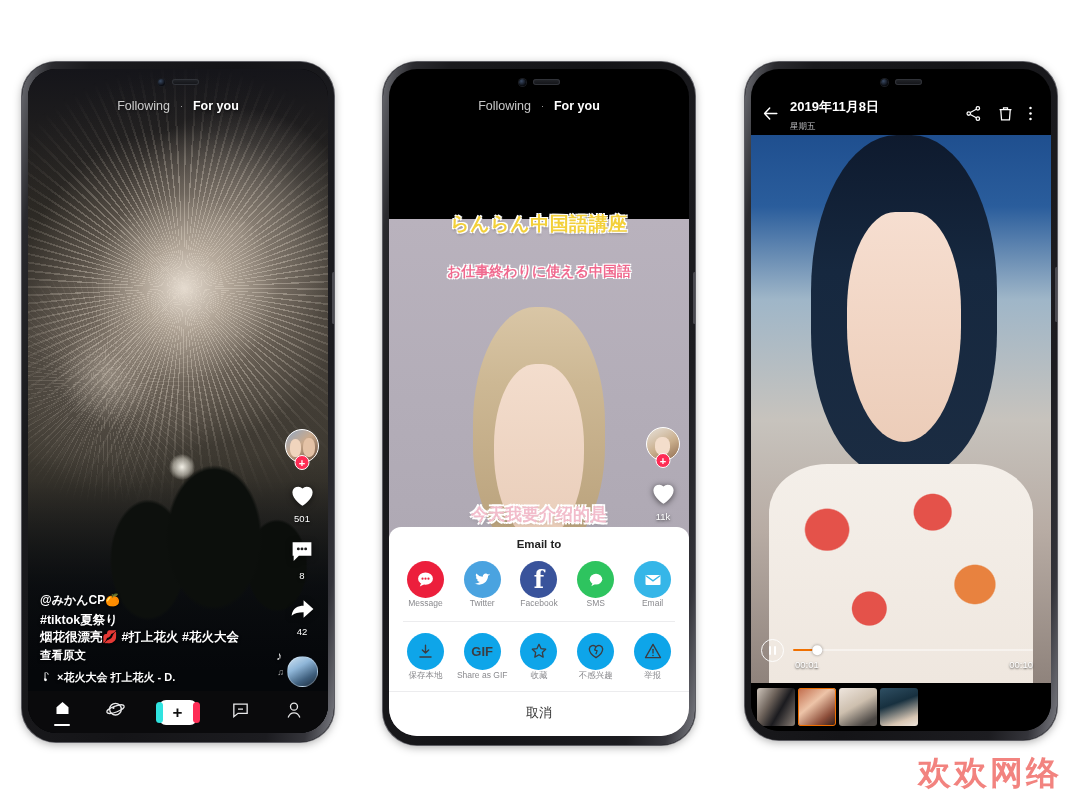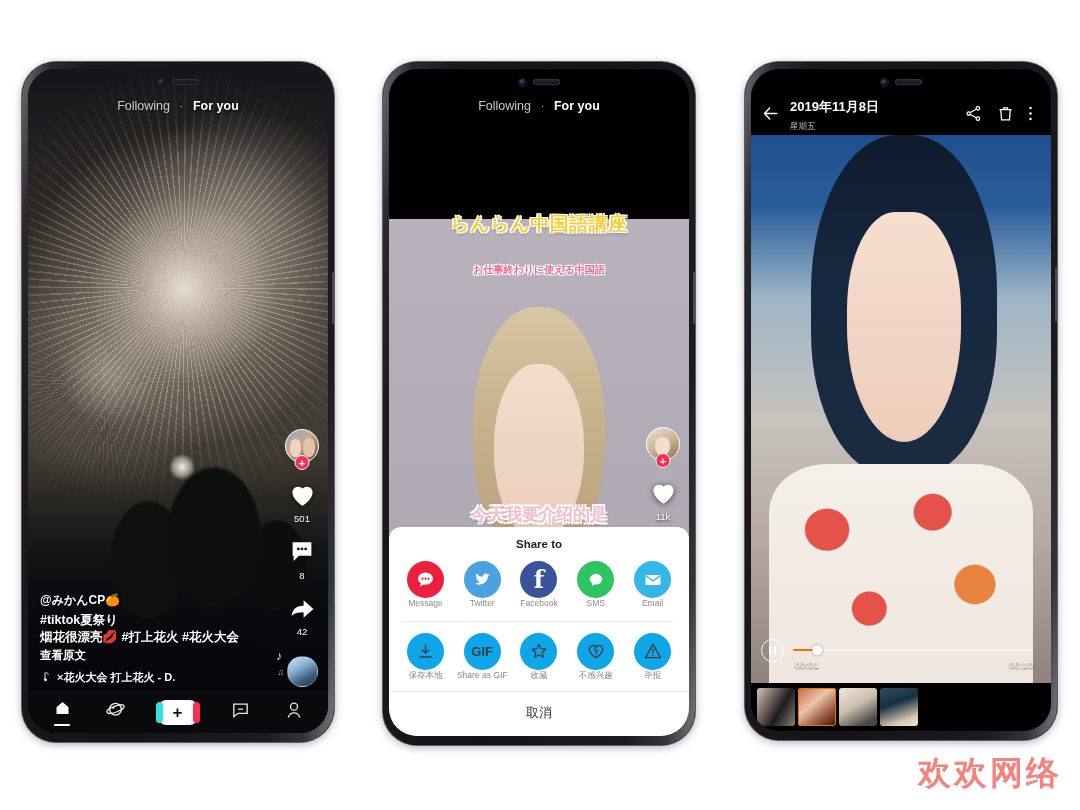--- a/index.html
+++ b/index.html
@@ -65,21 +65,21 @@
     background:linear-gradient(#d9c6a6 0%,#cdb894 30%,#b79f79 100%); }
   .ls-face { position:absolute; left:50%; top:28%; transform:translateX(-50%);
     width:30%; height:34%; border-radius:46% 46% 50% 50%;
     background:linear-gradient(#f3ddcd,#e9cdb9); }
   .ls-body { position:absolute; left:50%; bottom:0; transform:translateX(-50%);
     width:72%; height:34%; border-radius:42% 42% 0 0; background:#15151a; }
   .jp1 { position:absolute; left:0; right:0; top:-1.5%; text-align:center;
     font-size:19px; font-weight:700; color:#f3d03a;
     text-shadow:-1.4px -1.4px 0 #fff,1.4px -1.4px 0 #fff,-1.4px 1.4px 0 #fff,1.4px 1.4px 0 #fff,0 2px 3px rgba(0,0,0,.3); letter-spacing:.5px;}
   .jp2 { position:absolute; left:0; right:0; top:8.5%; text-align:center;
-    font-size:10px; font-weight:700; color:#f06a8f;
+    font-size:14px; font-weight:700; color:#f06a8f;
     text-shadow:-1.3px -1.3px 0 #fff,1.3px -1.3px 0 #fff,-1.3px 1.3px 0 #fff,1.3px 1.3px 0 #fff; }
   .cn-lines { position:absolute; left:0; right:0; top:55%; text-align:center; }
   .cn-lines div { font-size:17px; font-weight:700; color:#f2bccb; line-height:1.42;
     text-shadow:-1.6px -1.6px 0 #fff,1.6px -1.6px 0 #fff,-1.6px 1.6px 0 #fff,1.6px 1.6px 0 #fff,0 2px 4px rgba(0,0,0,.25); }
 
   
   .rail { position:absolute; right:9px; z-index:22; display:flex; flex-direction:column;
     align-items:center; color:#fff; }
   .av-wrap { position:relative; width:34px; height:34px; margin-bottom:19px; }
   .avatar { width:34px; height:34px; border-radius:50%; border:1.6px solid #fff; overflow:hidden;
@@ -344,21 +344,21 @@
             <span class="glyph">
               <svg width="27" height="25" viewBox="0 0 24 22">
                   <path fill="#fff" d="M12 21s-9-5.6-9-12A5.3 5.3 0 0 1 12 5.6 5.3 5.3 0 0 1 21 9c0 6.4-9 12-9 12z"></path>
                 </svg>
             </span>
             <span class="cnt">11k</span>
           </div>
         </div>
 
         <div class="sheet">
-          <div class="sheet-title">Share to</div>
+          <div class="sheet-title">Email to</div>
 
           <div class="row">
             <div class="sh-item">
               <div class="sh-circ" style="background:#ec1f3c;">
                 <svg width="21" height="21" viewBox="0 0 24 24">
                     <ellipse cx="12" cy="11" rx="8.5" ry="7" fill="#fff"></ellipse>
                     <path fill="#fff" d="M7 16l-1.5 4 5-2.5z"></path>
                     <circle cx="8.6" cy="11" r="1.25" fill="#ec1f3c"></circle>
                     <circle cx="12" cy="11" r="1.25" fill="#ec1f3c"></circle>
                     <circle cx="15.4" cy="11" r="1.25" fill="#ec1f3c"></circle>

